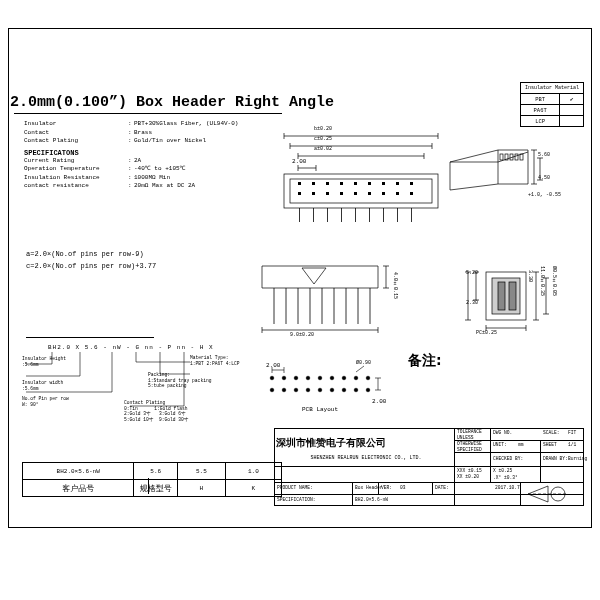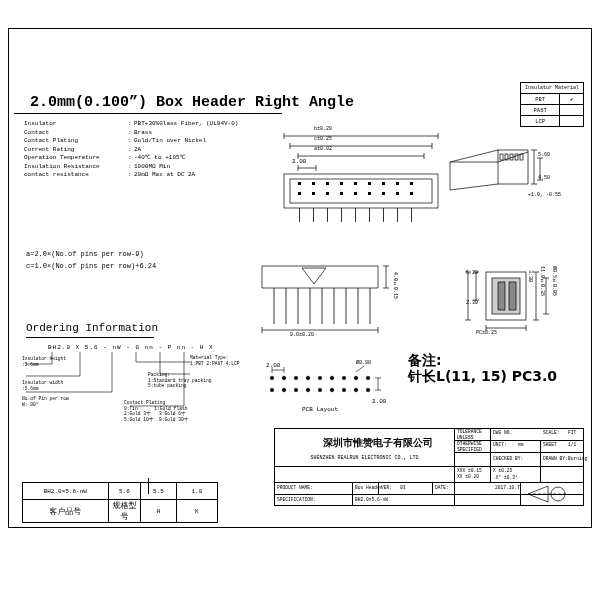--- a/index.html
+++ b/index.html
@@ -11,50 +11,50 @@
   table{border-collapse:collapse;}
   td,th{border:1px solid #000;padding:0;font-weight:normal;}
 
   
   #insul{left:520px;top:82px;width:64px;}
   #insul table{width:64px;font-size:5.5px;}
   #insul td{height:10px;text-align:center;font-family:"Liberation Mono",monospace;}
   #insul .hd{font-size:5px;}
 
   
-  #title{left:30px;top:94px;font-size:15px;letter-spacing:0px;}
+  #title{left:10px;top:94px;font-size:15px;letter-spacing:0px;}
 
   
   #materials{left:24px;top:120px;width:240px;}
   .secthead{font-family:"Liberation Mono",monospace;font-size:7px;font-weight:bold;}
   .kv{display:flex;font-family:"Liberation Mono",monospace;font-size:6px;line-height:8.5px;}
   .kv .k{width:104px;}
   .kv .c{width:6px;}
   .kv .v{flex:1;}
 
   
   #formulas{left:26px;top:248px;font-family:"Liberation Mono",monospace;font-size:7px;line-height:12px;}
 
   
   #ordhead{left:26px;top:322px;font-family:"Liberation Mono",monospace;font-size:11px;}
   #ordcode{left:48px;top:344px;font-family:"Liberation Mono",monospace;font-size:6px;letter-spacing:1px;}
   .onote{position:absolute;font-family:"Liberation Mono",monospace;font-size:4.6px;line-height:5.6px;}
 
   
   #ordtable{left:22px;top:462px;width:240px;font-family:"Liberation Mono",monospace;}
-  #ordtable table{width:196px;font-size:6px;margin-top:20px;}
+  #ordtable table{width:260px;font-size:6px;}
   #ordtable td{height:16px;text-align:center;}
   #ordtable td.cn{font-family:"DejaVu Sans",sans-serif;font-size:8px;}
 
   
   #notes{left:408px;top:352px;font-family:"DejaVu Sans",sans-serif;font-size:14px;line-height:16px;font-weight:bold;}
 
   
   #company{left:274px;top:428px;width:310px;height:78px;border:1px solid #000;box-sizing:border-box;}
-  #compname{position:absolute;left:276px;top:436px;width:180px;text-align:center;font-family:Liberation Sans, sans-serif;font-size:10px;font-weight:bold;padding-left:12px;}
+  #compname{position:absolute;left:276px;top:436px;width:180px;font-family:Liberation Sans, sans-serif;font-size:10px;font-weight:bold;}
   #compname2{position:absolute;left:276px;top:455px;width:180px;text-align:center;font-family:"Liberation Mono",monospace;font-size:5px;}
   .cellline{position:absolute;background:#000;}
   .ctext{position:absolute;font-family:"Liberation Mono",monospace;font-size:4.6px;line-height:6px;}
 
   
   .dl{position:absolute;font-family:"Liberation Mono",monospace;font-size:5px;}
   .dl6{position:absolute;font-family:"Liberation Mono",monospace;font-size:6px;}
   svg{display:block;}
 </style>
 </head>
@@ -97,20 +97,21 @@
     <div class="kv">
         <span class="k">Contact</span>
         <span class="c">:</span>
         <span class="v">Brass</span>
       </div>
     <div class="kv">
         <span class="k">Contact Plating</span>
         <span class="c">:</span>
         <span class="v">Gold/Tin over Nickel</span>
       </div>
+    <div class="secthead" style="margin-top:3px">SPECIFICATONS</div>
     <div class="kv">
         <span class="k">Current Rating</span>
         <span class="c">:</span>
         <span class="v">2A</span>
       </div>
     <div class="kv">
         <span class="k">Operation Temperature</span>
         <span class="c">:</span>
         <span class="v">-40℃ to +105℃</span>
       </div>
@@ -121,24 +122,23 @@
       </div>
     <div class="kv">
         <span class="k">contact resistance</span>
         <span class="c">:</span>
         <span class="v">20mΩ Max at DC 2A</span>
       </div>
   </div>
 
   <div class="abs" id="formulas">
     <div>a=2.0×(No.of pins per row-9)</div>
-    <div>c=1.0×(No.of pins per row)+6.24</div>
-  </div>
-
-  <div class="abs" id="ordhead">Ordering Information</div>
+    <div>c=2.0×(No.of pins per row)+3.77</div>
+  </div>
+
   <div class="abs" style="left:26px;top:337px;width:128px;height:1px;background:#000;"></div>
   <div class="abs" id="ordcode">BH2.0 X 5.6 - nW - G nn - P nn - H X</div>
 
   <svg class="abs" style="left:20px;top:348px" width="250" height="112">
     <g stroke="#000" stroke-width="0.6" fill="none">
       <path d="M32,4 L32,16 L6,16"></path>
       <path d="M60,4 L60,28 L6,28"></path>
       <path d="M92,4 L92,44 L6,44"></path>
       <path d="M116,4 L116,14 L170,14"></path>
       <path d="M140,4 L140,26 L170,26"></path>
@@ -344,21 +344,20 @@
       </g>
     </g>
   </svg>
   <div class="dl6" style="left:266px;top:362px">2.00</div>
   <div class="dl" style="left:356px;top:360px">Ø0.90</div>
   <div class="dl6" style="left:372px;top:398px">2.00</div>
   <div class="dl6" style="left:302px;top:406px">PCB Layout</div>
 
   <div class="abs" id="notes">
     <div>备注:</div>
-    <div>针长L(11, 15)  PC3.0</div>
   </div>
 
   <div class="abs" id="company"></div>
 
   <div class="cellline" style="left:454px;top:428px;width:1px;height:78px;"></div>
   <div class="cellline" style="left:274px;top:466px;width:180px;height:1px;"></div>
   <div class="cellline" style="left:274px;top:482px;width:310px;height:1px;"></div>
   <div class="cellline" style="left:274px;top:494px;width:310px;height:1px;"></div>
   <div class="cellline" style="left:490px;top:428px;width:1px;height:54px;"></div>
   <div class="cellline" style="left:454px;top:440px;width:130px;height:1px;"></div>

